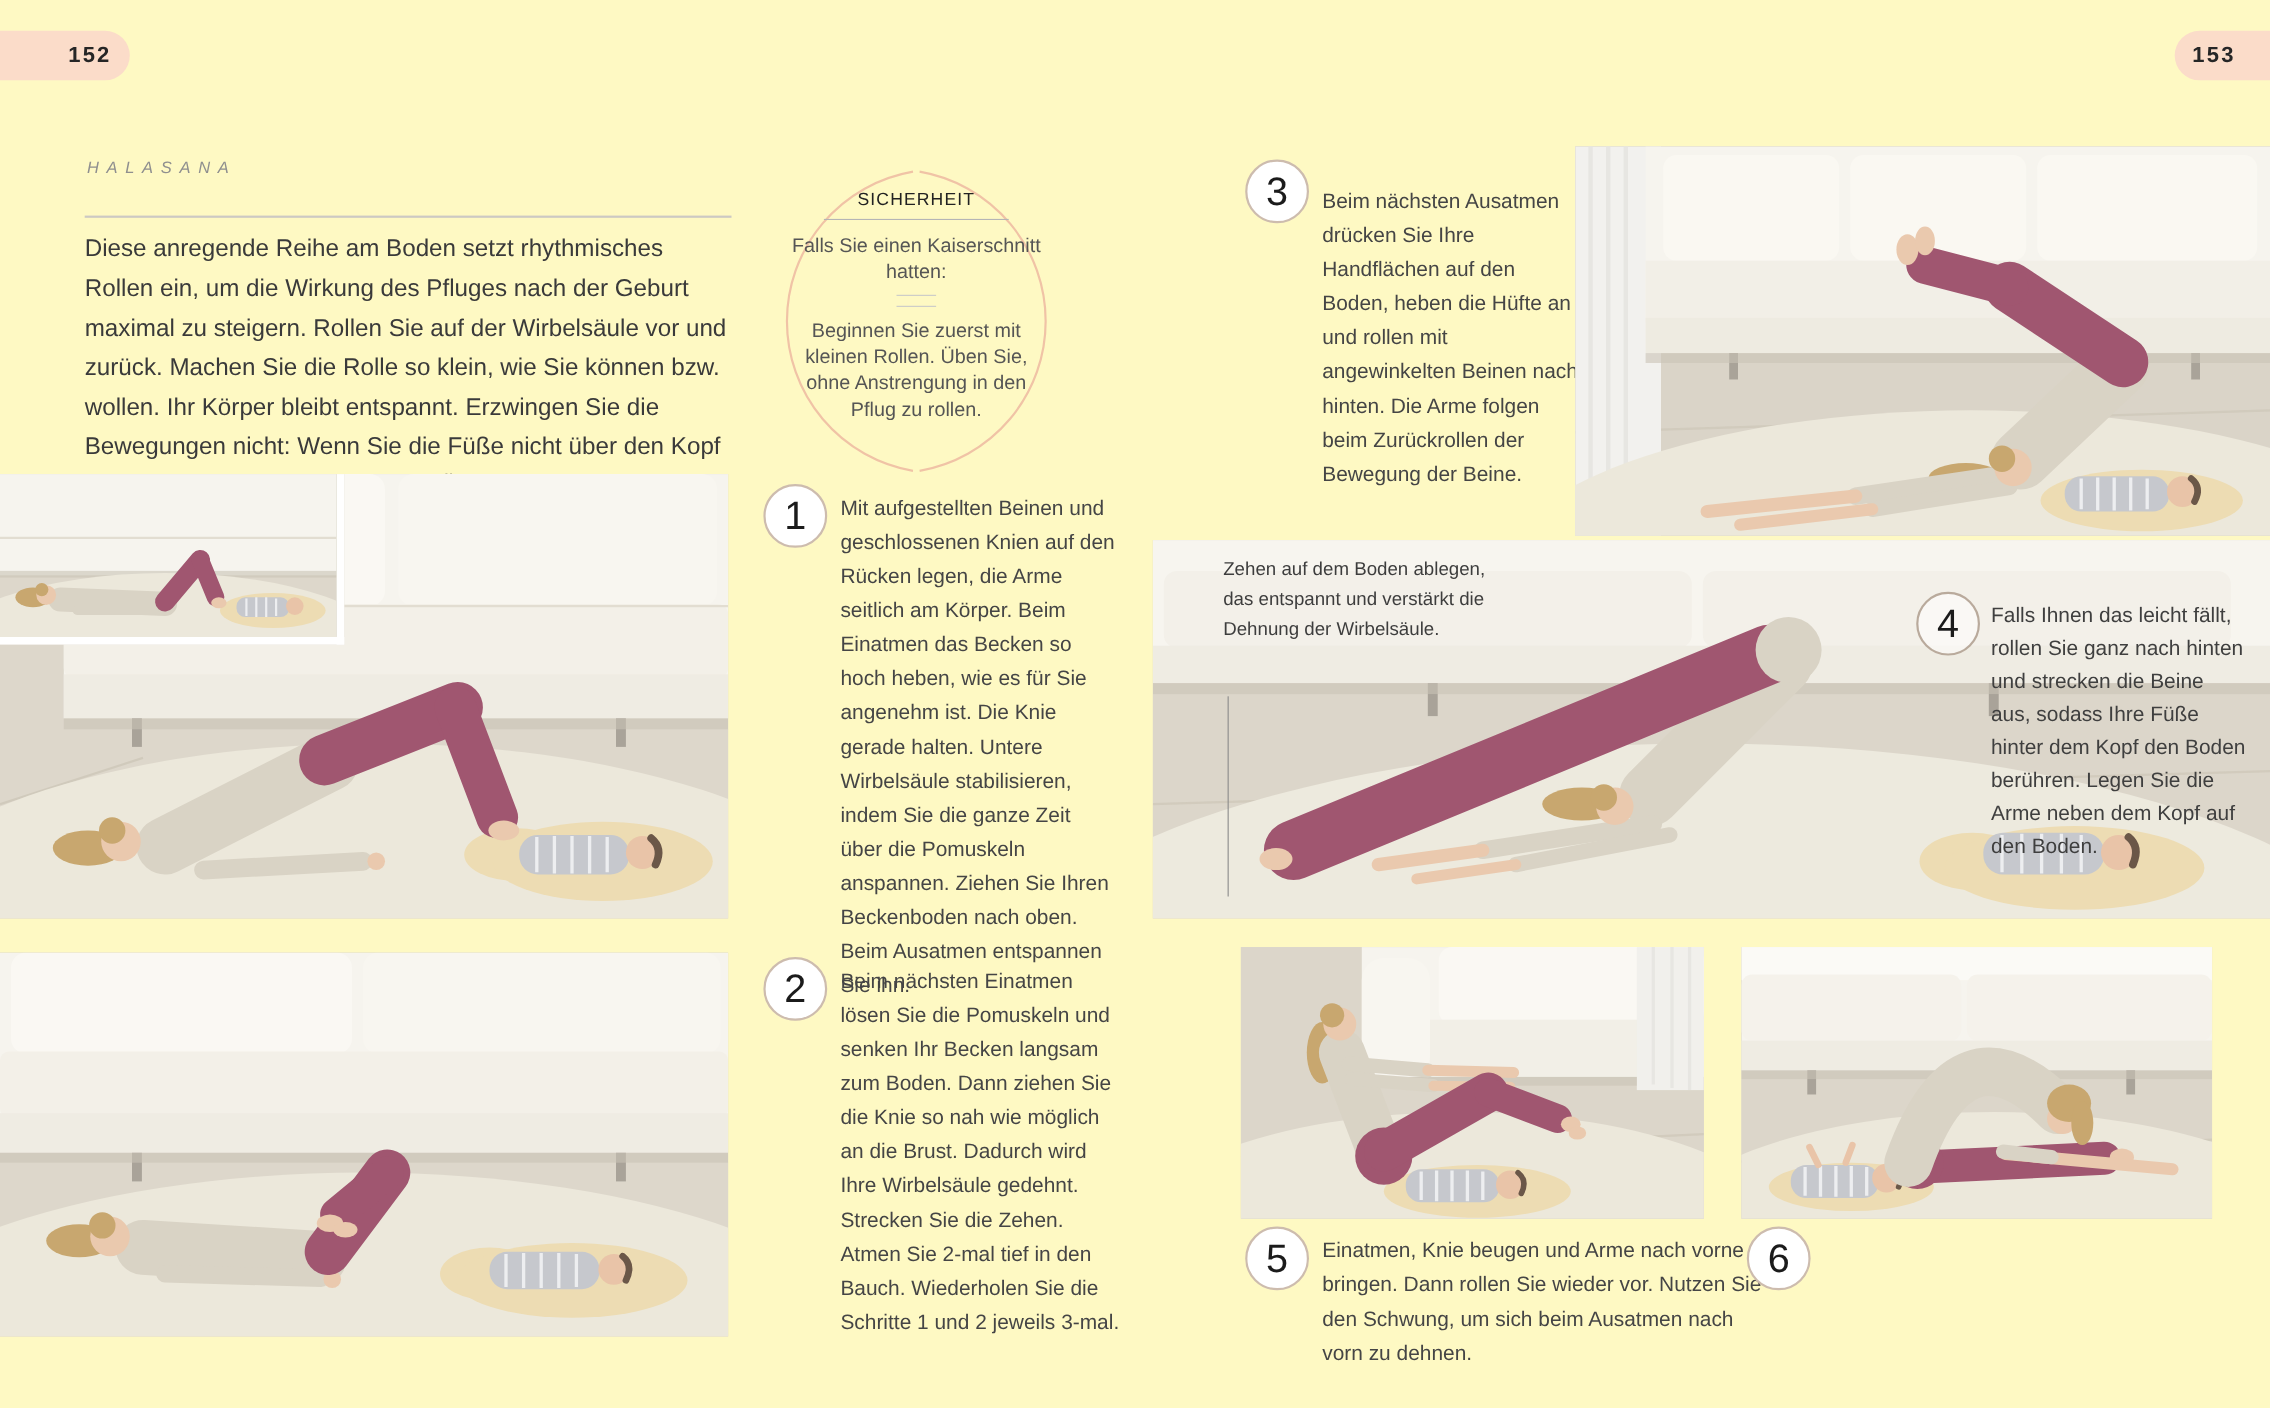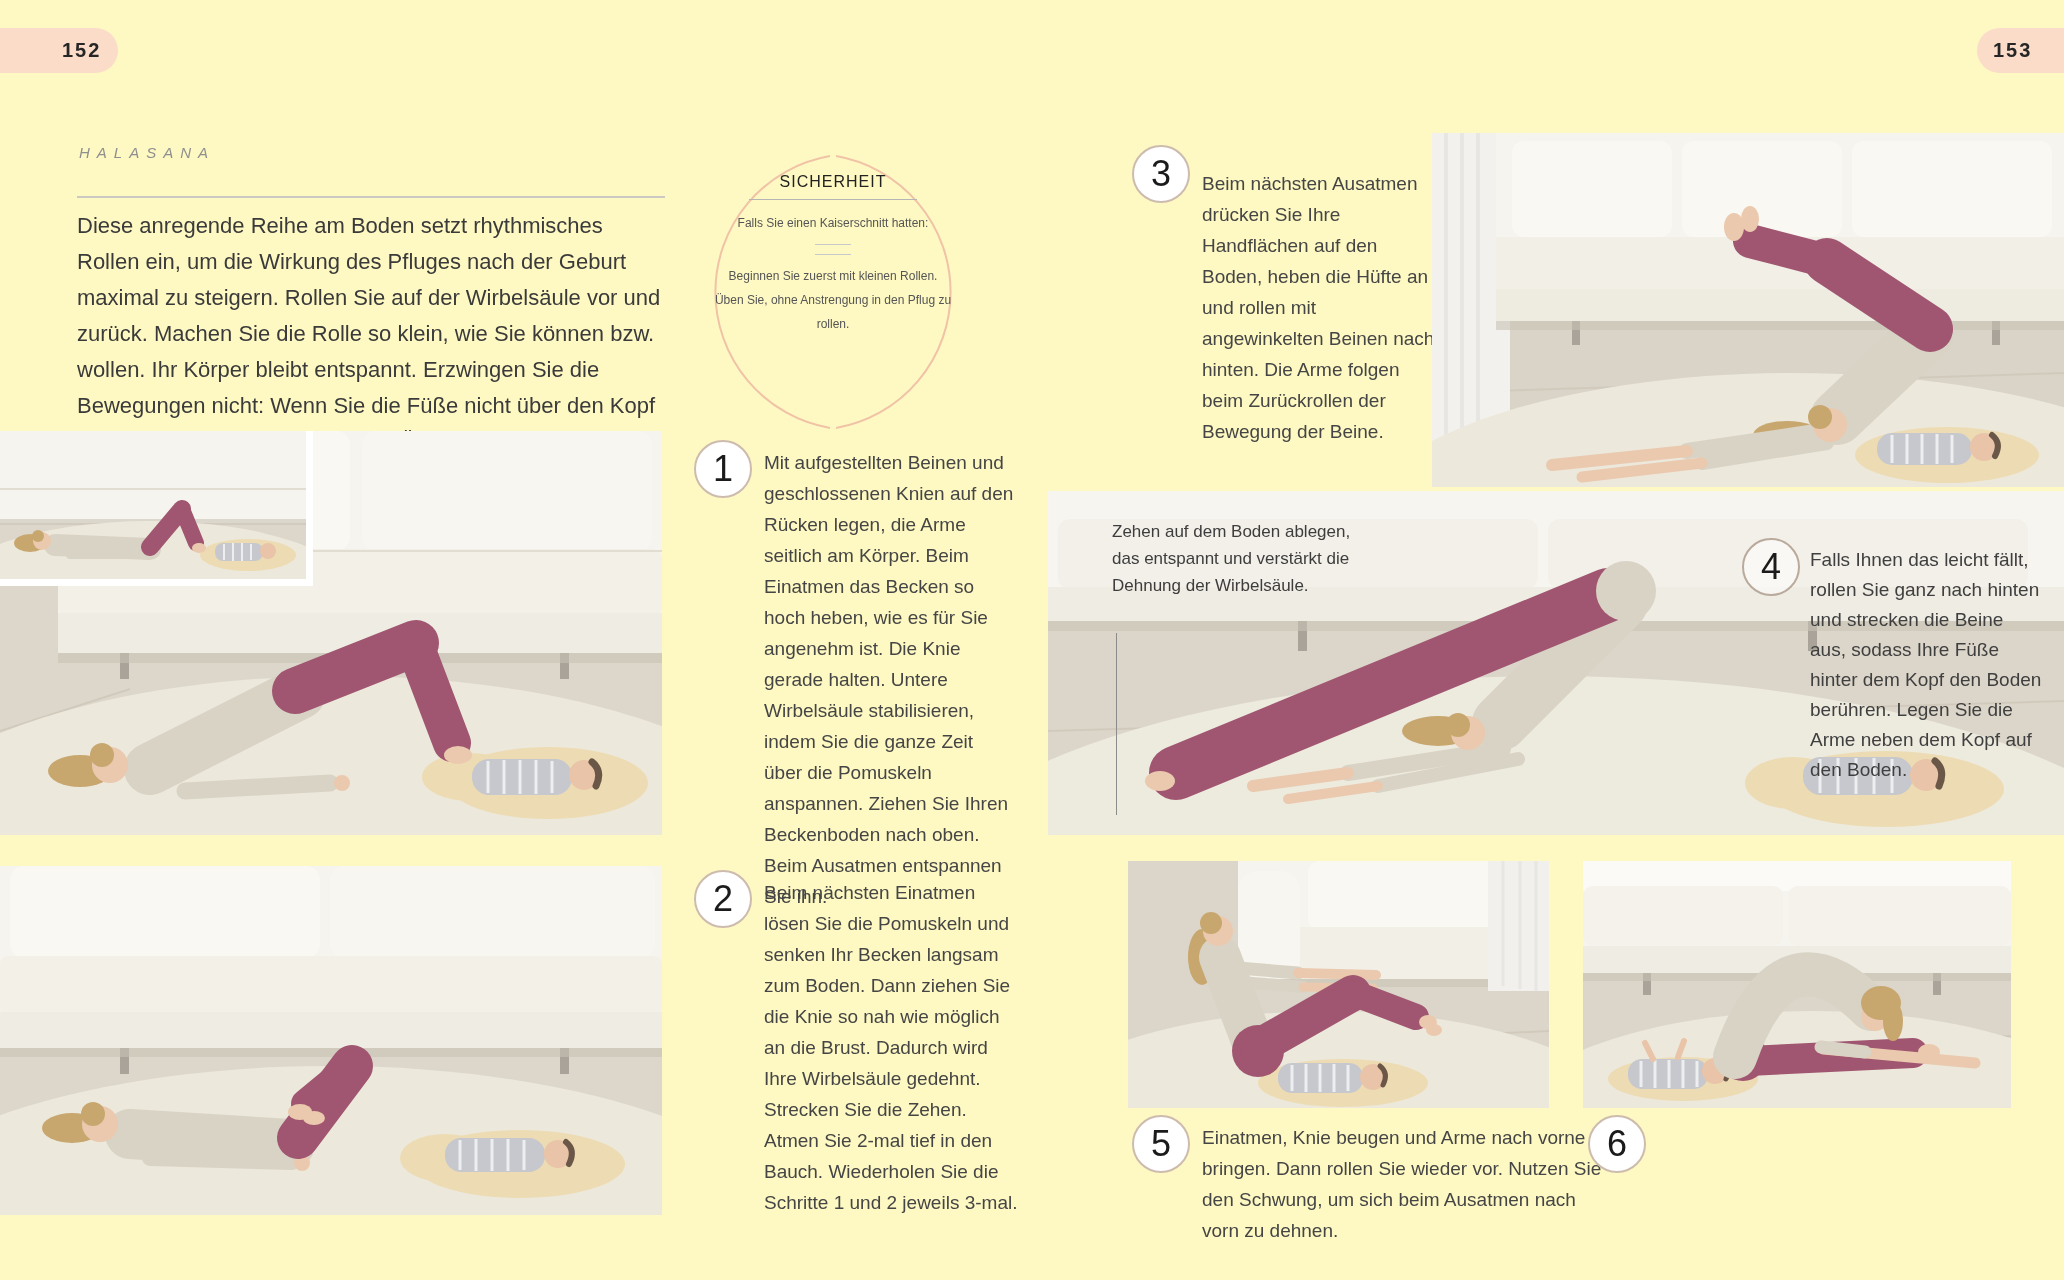--- a/index.html
+++ b/index.html
@@ -14,33 +14,33 @@
   .eyebrow{position:absolute;left:79px;top:99px;font-size:15px;letter-spacing:7px;color:#8f8f8f;font-style:italic;margin-top:45px;}
   .title{position:absolute;left:75px;top:120px;font-size:46px;font-weight:300;letter-spacing:1px;color:#1e1e1e;}
   .title-rule{position:absolute;left:77px;top:196px;width:588px;height:2px;background:#ccc9c3;}
   .intro{position:absolute;left:77px;top:208px;width:592px;font-size:22px;line-height:36px;color:#3a3a3a;}
   
   .safety{position:absolute;left:686px;top:146px;width:294px;height:292px;text-align:center;}
   .safety svg.oval{position:absolute;left:0;top:0;}
   .safety-inner{position:relative;padding-top:27px;}
   .safety-heading{font-size:16px;letter-spacing:1px;color:#222;}
   .safety-rule{width:168px;height:1px;background:#b5b5b5;margin:8px auto 11px;}
-  .safety-item{font-size:12px;line-height:24px;color:#555;width:240px;margin:0 auto;}
+  .safety-item{font-size:18px;line-height:24px;color:#555;width:240px;margin:0 auto;}
   .safety-div{width:36px;height:1px;background:#c9c9c9;margin:9px auto;}
   
   .step-circle{position:absolute;width:54px;height:54px;border:2px solid #cdbcae;border-radius:50%;background:#fff;
                display:flex;align-items:center;justify-content:center;font-size:36px;font-weight:300;color:#1b1b1b;}
   .step-circle.on-photo{background:rgba(255,255,255,0.55);border-color:#b9aa9c;}
   .step-text{position:absolute;font-size:19px;line-height:31px;color:#454545;}
   
   .photo{position:absolute;overflow:hidden;background:#ddd7cb;}
   .photo svg{display:block;width:100%;height:100%;}
   .inset{border-right:7px solid #fff;border-bottom:7px solid #fff;}
   
-  .annotation{position:absolute;left:1112px;top:518px;width:244px;font-size:17px;line-height:27px;color:#3d3d3d;}
+  .annotation{position:absolute;left:1112px;top:504px;width:244px;font-size:17px;line-height:27px;color:#3d3d3d;}
   .annotation-line{position:absolute;left:1116px;top:633px;width:1px;height:182px;background:#8b8b8b;}
 </style>
 </head>
 <body>
 
 <div class="spread">
 
   <div class="page-tab tab-left">
     <span>152</span>
   </div>

